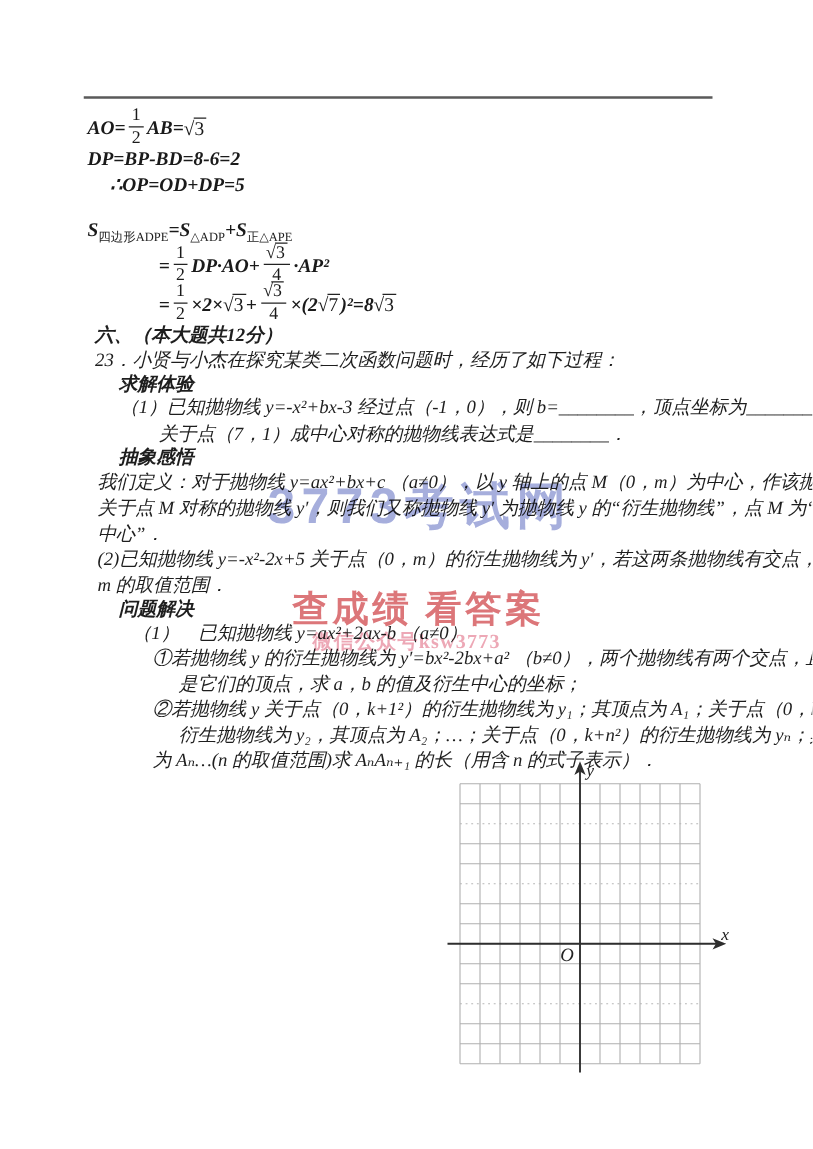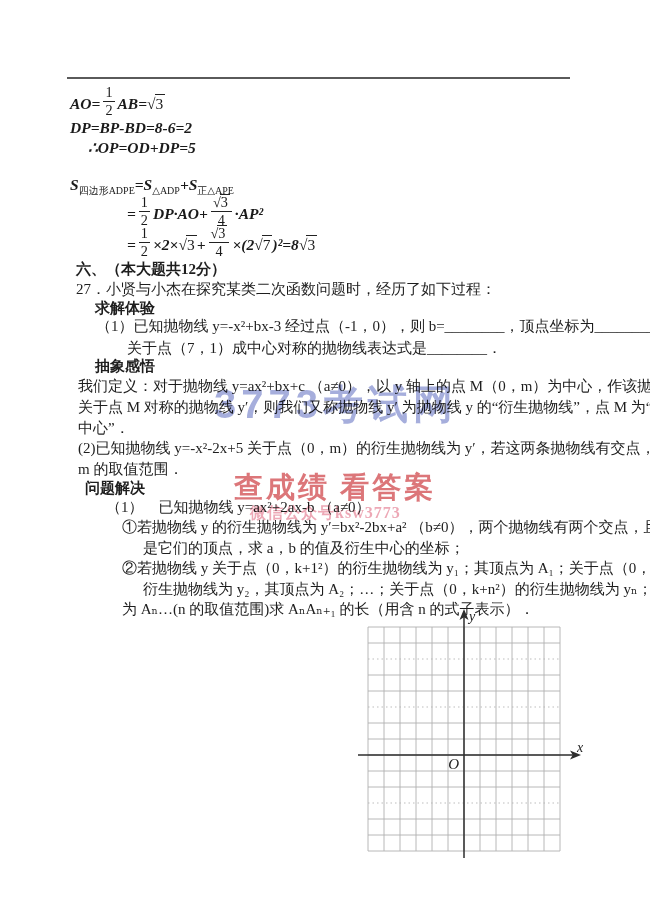--- a/index.html
+++ b/index.html
@@ -3,21 +3,21 @@
 <meta charset="utf-8">
 <style>
   html,body{margin:0;padding:0;background:#ffffff;}
   .page{
     position:relative;width:650px;height:919px;background:#fff;overflow:hidden;
     font-family:"Liberation Serif","DejaVu Serif",serif;color:#222;
   }
   .abs{position:absolute;white-space:nowrap;}
   .divider{position:absolute;left:67px;top:77px;width:503px;height:2px;background:#5a5a5a;}
   
-  .txt{font-size:15px;line-height:20px;color:#1e1e1e;}
+  .txt{font-size:15px;line-height:20px;color:#1e1e1e;font-style:italic;}
   .b{font-weight:bold;}
   
   .math{font-size:15.5px;color:#1a1a1a;}
   .mi{font-style:italic;font-weight:600;}
   .cjk{font-style:normal;font-weight:600;}
   .msub{font-size:10px;font-style:normal;vertical-align:-0.4em;letter-spacing:0;}
   .frac{display:inline-block;vertical-align:-0.45em;text-align:center;line-height:1.05;margin:0 3px;font-size:0.92em;}
   .frac .num{display:block;border-bottom:1.2px solid #222;padding:0 2px 1px;}
   .frac .den{display:block;padding-top:1px;}
   .sqrt{display:inline-block;white-space:nowrap;}
@@ -58,34 +58,34 @@
 
   <div class="abs math" style="left:127px;top:194px;">
     <span class="mi">=</span><span class="frac"><span class="num">1</span><span class="den">2</span></span><span class="mi">DP·AO+</span><span class="frac"><span class="num"><span class="sqrt"><span class="rad">√</span><span class="bar">3</span></span></span><span class="den">4</span></span><span class="mi">·AP²</span>
   </div>
 
   <div class="abs math" style="left:127px;top:225px;">
     <span class="mi">=</span><span class="frac"><span class="num">1</span><span class="den">2</span></span><span class="mi">×2×</span><span class="sqrt"><span class="rad">√</span><span class="bar">3</span></span><span class="mi">+</span><span class="frac"><span class="num"><span class="sqrt"><span class="rad">√</span><span class="bar">3</span></span></span><span class="den">4</span></span><span class="mi">×(2</span><span class="sqrt"><span class="rad">√</span><span class="bar">7</span></span><span class="mi">)²=8</span><span class="sqrt"><span class="rad">√</span><span class="bar">3</span></span>
   </div>
 
   <div class="abs txt b" style="left:76px;top:259px;">六、（本大题共12分）</div>
-  <div class="abs txt" style="left:76px;top:279px;">27．小贤与小杰在探究某类二次函数问题时，经历了如下过程：</div>
+  <div class="abs txt" style="left:76px;top:279px;">23．小贤与小杰在探究某类二次函数问题时，经历了如下过程：</div>
 
   <div class="abs txt b" style="left:95px;top:298px;">求解体验</div>
   <div class="abs txt" style="left:96px;top:316px;">（1）已知抛物线 y=-x²+bx-3 经过点（-1，0），则 b=________，顶点坐标为________该抛物线</div>
   <div class="abs txt" style="left:127px;top:338px;">关于点（7，1）成中心对称的抛物线表达式是________．</div>
 
   <div class="abs txt b" style="left:95px;top:356px;">抽象感悟</div>
   <div class="abs txt" style="left:78px;top:376px;">我们定义：对于抛物线 y=ax²+bx+c （a≠0），以 y 轴上的点 M（0，m）为中心，作该抛物线</div>
   <div class="abs txt" style="left:78px;top:397px;">关于点 M 对称的抛物线 y′，则我们又称抛物线 y′ 为抛物线 y 的“衍生抛物线”，点 M 为“衍生</div>
   <div class="abs txt" style="left:78px;top:418px;">中心”．</div>
   <div class="abs txt" style="left:78px;top:438px;">(2)已知抛物线 y=-x²-2x+5 关于点（0，m）的衍生抛物线为 y′，若这两条抛物线有交点，求</div>
   <div class="abs txt" style="left:78px;top:459px;">m 的取值范围．</div>
 
-  <div class="abs txt b" style="left:85px;top:478px;">问题解决</div>
+  <div class="abs txt b" style="left:95px;top:478px;">问题解决</div>
   <div class="abs txt" style="left:106px;top:497px;">（1）　已知抛物线 y=ax²+2ax-b （a≠0）</div>
   <div class="abs txt" style="left:122px;top:517px;">①若抛物线 y 的衍生抛物线为 y′=bx²-2bx+a² （b≠0），两个抛物线有两个交点，且恰好</div>
   <div class="abs txt" style="left:143px;top:538px;">是它们的顶点，求 a，b 的值及衍生中心的坐标；</div>
   <div class="abs txt" style="left:122px;top:558px;">②若抛物线 y 关于点（0，k+1²）的衍生抛物线为 y₁；其顶点为 A₁；关于点（0，k+2²）的</div>
   <div class="abs txt" style="left:143px;top:579px;">衍生抛物线为 y₂，其顶点为 A₂；…；关于点（0，k+n²）的衍生抛物线为 yₙ；其顶点</div>
   <div class="abs txt" style="left:122px;top:599px;">为 Aₙ…(n 的取值范围)求 AₙAₙ₊₁ 的长（用含 n 的式子表示）．</div>
 
   <div class="grid-wrap">
     <svg width="240" height="260" viewBox="0 0 240 260" xmlns="http://www.w3.org/2000/svg">
       <path d="M18 21V245M34 21V245M50 21V245M66 21V245M82 21V245M98 21V245M114 21V245M130 21V245M146 21V245M162 21V245M178 21V245M194 21V245M210 21V245" stroke="#b0b0b0" stroke-width="0.9" fill="none"></path>

